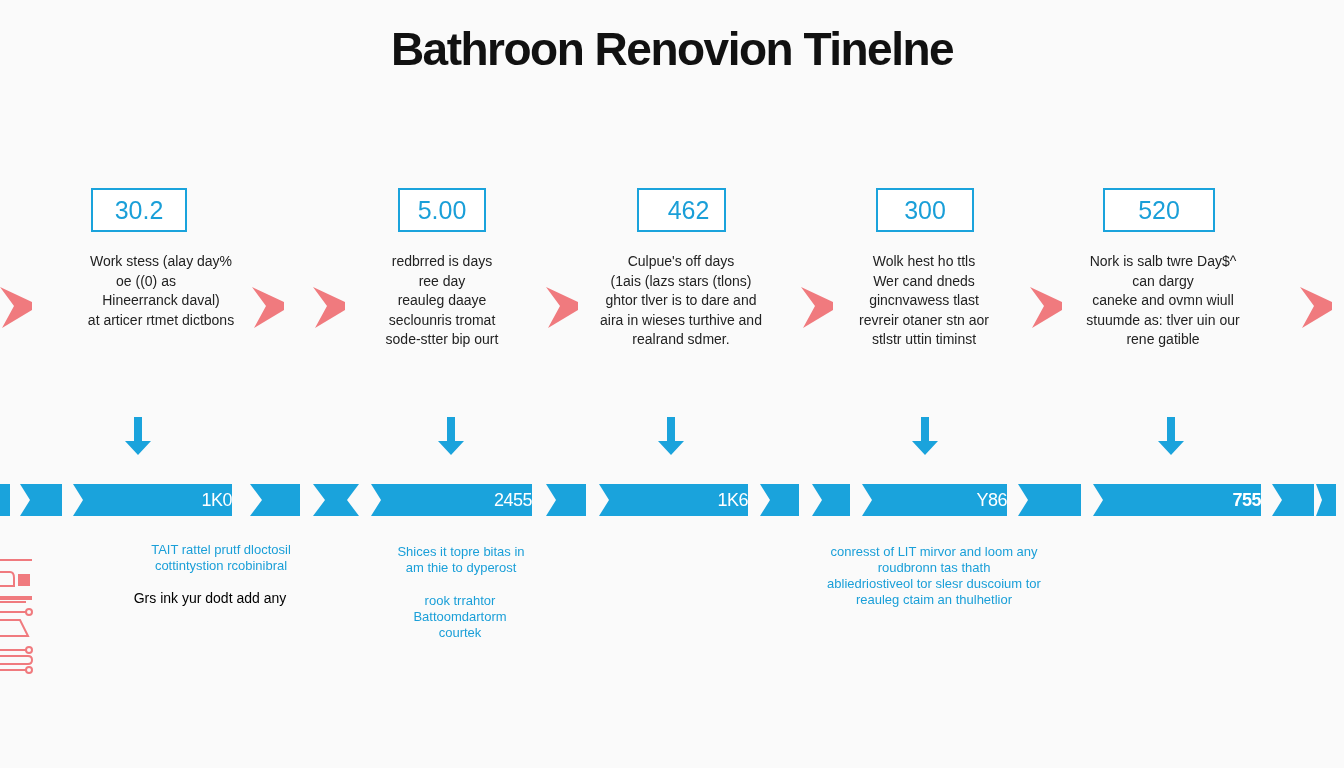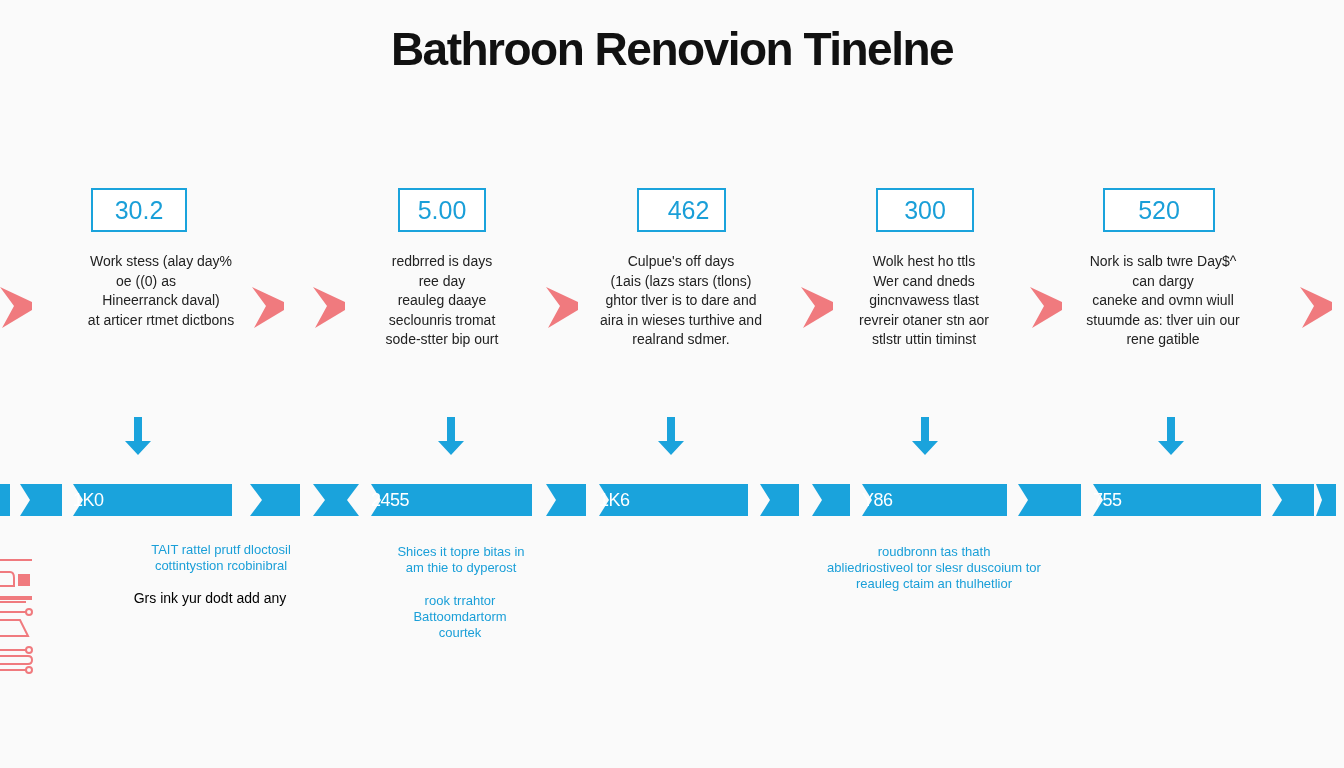--- a/index.html
+++ b/index.html
@@ -31,21 +31,21 @@
   .down-arrow {
     position: absolute; top: 417px; width: 30px; height: 40px;
   }
   .down-arrow svg { width: 100%; height: 100%; display: block; }
   .seg {
     position: absolute; top: 484px; height: 32px;
   }
   .seg svg { position: absolute; left: 0; top: 0; width: 100%; height: 100%; }
   .seg-label {
     position: absolute; left: 0; right: 0; top: 0; line-height: 32px;
-    text-align: left; color: #fff; font-size: 18px; letter-spacing: -0.5px;
+    text-align: right; color: #fff; font-size: 18px; letter-spacing: -0.5px;
   }
   .note {
     position: absolute; text-align: center; font-size: 13px; line-height: 16px;
     color: #1a9fd8;
   }
   .note.dark { color: #000000; font-size: 14px; }
   .side-deco { position: absolute; left: 0; top: 556px; width: 36px; height: 118px; }
 </style>
 </head>
 <body>
@@ -212,21 +212,21 @@
   <svg viewBox="0 0 145 32" preserveAspectRatio="none">
       <path d="M0 0 H145 V32 H0 L10 16 Z" fill="#1aa3dc"></path>
     </svg>
   <div class="seg-label">Y86</div>
 </div>
 <div class="seg" style="left:1018px;width:63px;">
   <svg viewBox="0 0 63 32" preserveAspectRatio="none">
       <path d="M0 0 H63 V32 H0 L10 16 Z" fill="#1aa3dc"></path>
     </svg>
 </div>
-<div class="seg" style="left:1093px;width:168px;">
+<div class="seg" style="left:1093px;width:168px;font-weight:bold;">
   <svg viewBox="0 0 168 32" preserveAspectRatio="none">
       <path d="M0 0 H168 V32 H0 L10 16 Z" fill="#1aa3dc"></path>
     </svg>
   <div class="seg-label">755</div>
 </div>
 <div class="seg" style="left:1272px;width:42px;">
   <svg viewBox="0 0 42 32" preserveAspectRatio="none">
       <path d="M0 0 H42 V32 H0 L10 16 Z" fill="#1aa3dc"></path>
     </svg>
 </div>
@@ -246,20 +246,21 @@
 <div class="note" style="left:376px;top:544px;width:170px;">
   <div>Shices it topre bitas in</div>
   <div>am thie to dyperost</div>
 </div>
 <div class="note" style="left:380px;top:593px;width:160px;">
   <div>rook trrahtor</div>
   <div>Battoomdartorm</div>
   <div>courtek</div>
 </div>
 <div class="note" style="left:800px;top:544px;width:268px;">
+  <div>conresst of LIT mirvor and loom any</div>
   <div>roudbronn tas thath</div>
   <div>abliedriostiveol tor slesr duscoium tor</div>
   <div>reauleg ctaim an thulhetlior</div>
 </div>
 
 <div class="side-deco">
   <svg viewBox="0 0 36 118" width="36" height="118">
     <g fill="none" stroke="#f07a7e" stroke-width="2">
       <path d="M0 4 H32"></path>
       <path d="M0 16 H10 Q14 16 14 22 V30 H0"></path>

